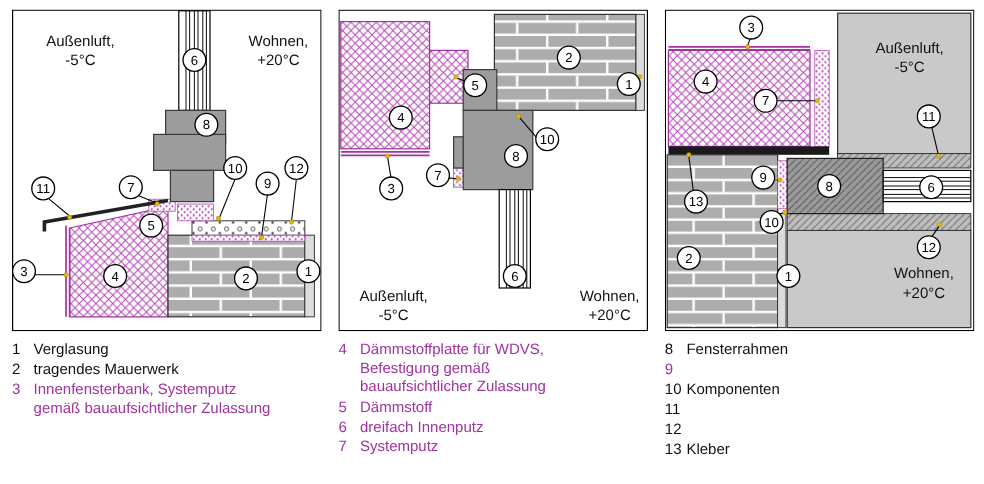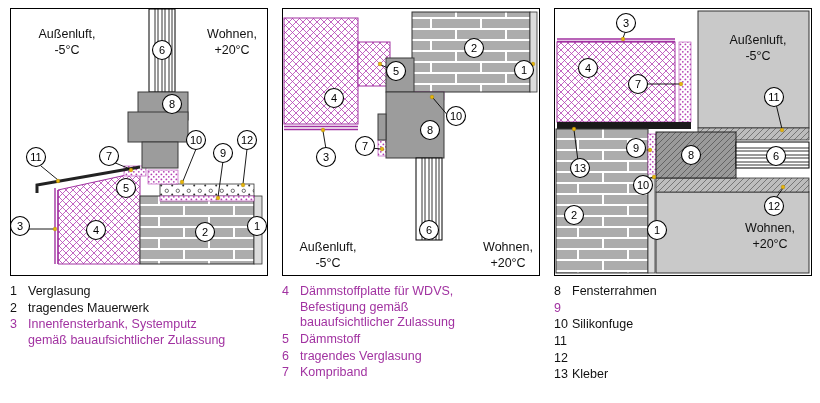--- a/index.html
+++ b/index.html
@@ -402,39 +402,39 @@
       <div class="legend-item hl">
         <span class="num">4</span>
         <span class="lbl">Dämmstoffplatte für WDVS, Befestigung gemäß bauaufsichtlicher Zulassung</span>
       </div>
       <div class="legend-item hl">
         <span class="num">5</span>
         <span class="lbl">Dämmstoff</span>
       </div>
       <div class="legend-item hl">
         <span class="num">6</span>
-        <span class="lbl">tragendes Verglasung</span>
+        <span class="lbl">dreifach Innenputz</span>
       </div>
       <div class="legend-item hl">
         <span class="num">7</span>
-        <span class="lbl">Kompriband</span>
+        <span class="lbl">Systemputz</span>
       </div>
     </div>
 
     <div class="col">
       <div class="legend-item">
         <span class="num">8</span>
         <span class="lbl">Fensterrahmen</span>
       </div>
       <div class="legend-item hl">
         <span class="num">9</span>
       </div>
       <div class="legend-item">
         <span class="num">10</span>
-        <span class="lbl">Silikonfuge</span>
+        <span class="lbl">Komponenten</span>
       </div>
       <div class="legend-item">
         <span class="num">11</span>
       </div>
       <div class="legend-item">
         <span class="num">12</span>
       </div>
       <div class="legend-item">
         <span class="num">13</span>
         <span class="lbl">Kleber</span>

